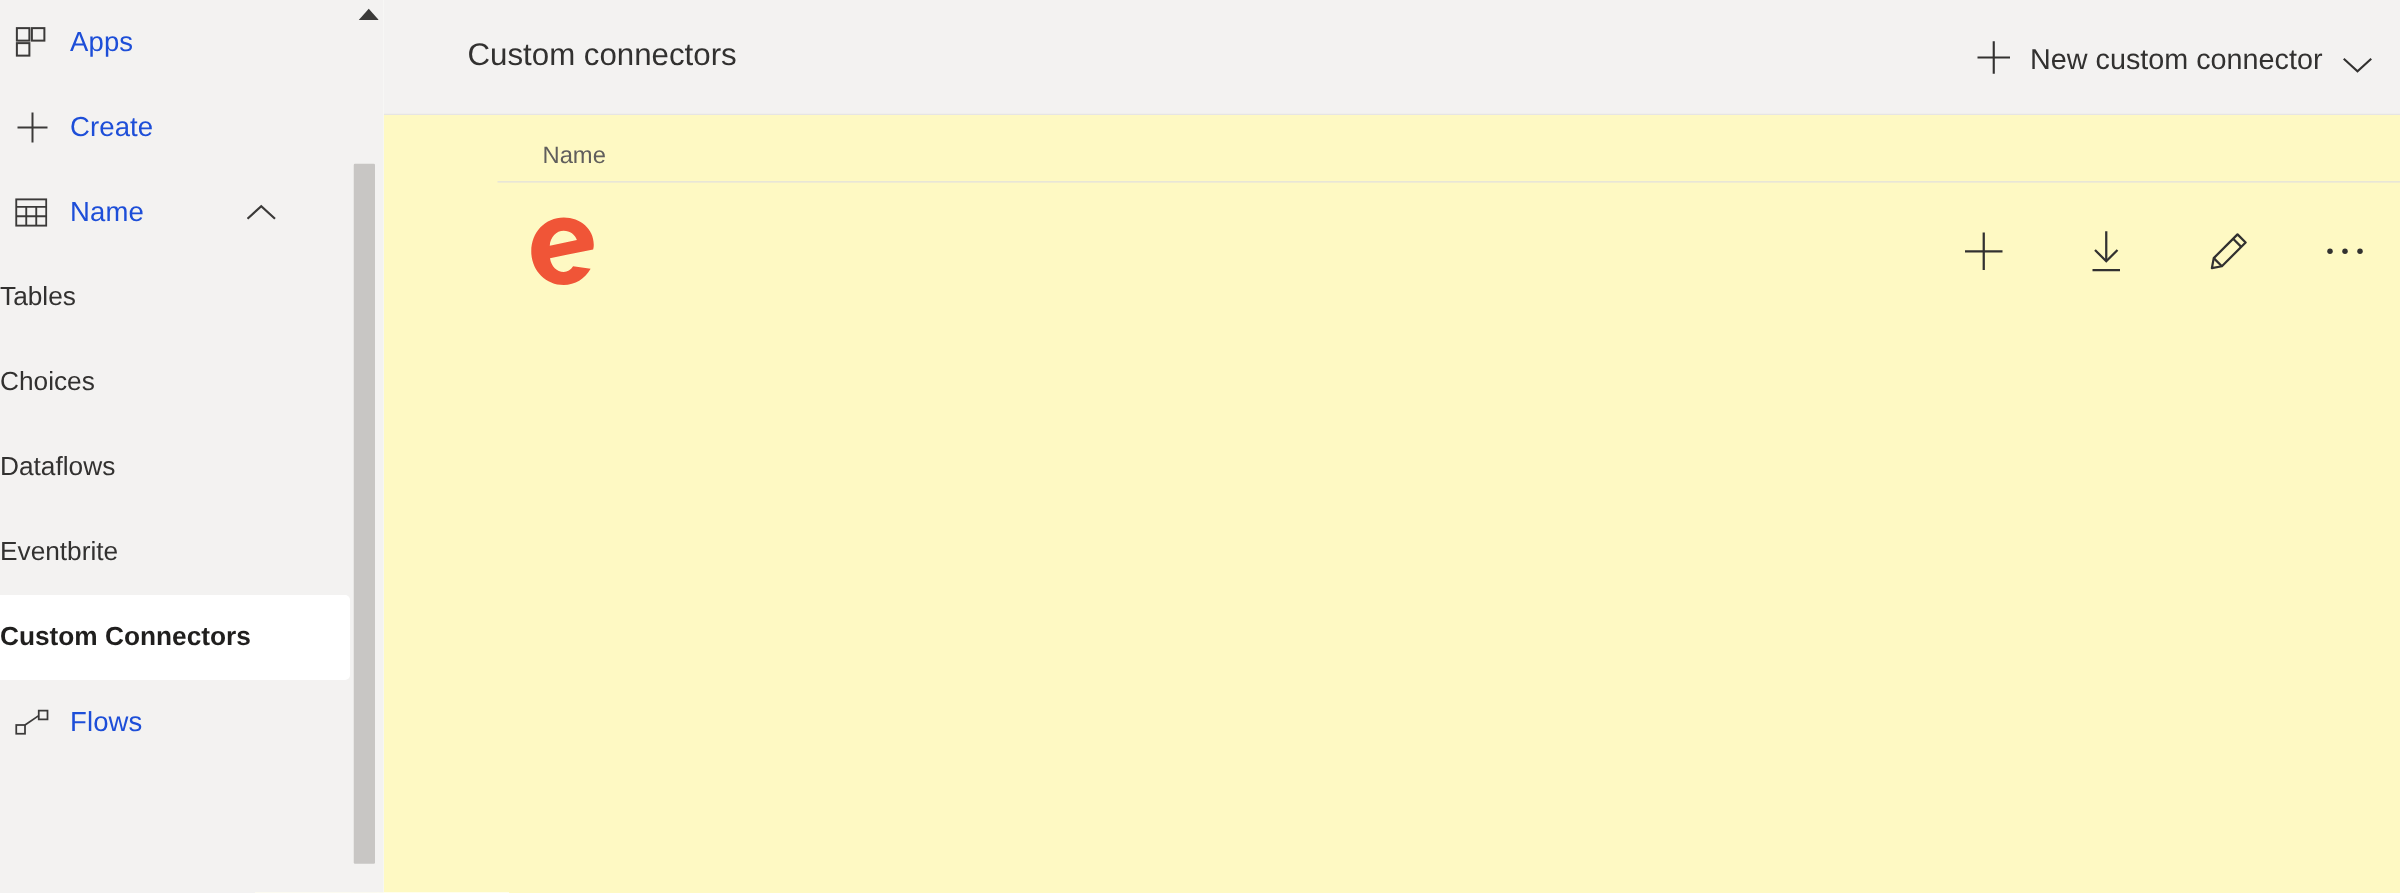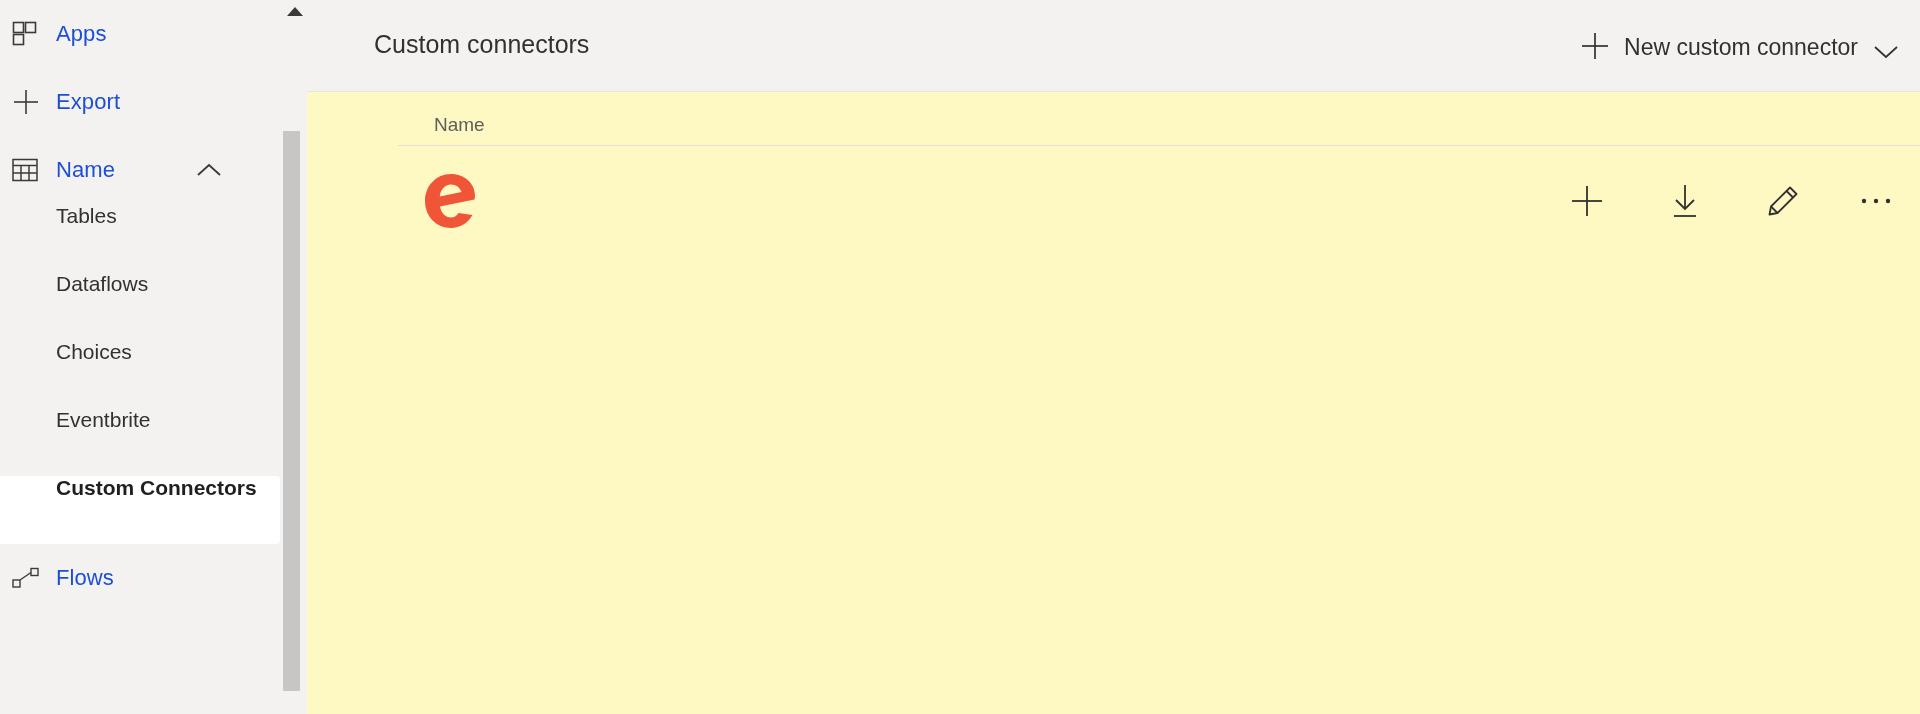--- a/index.html
+++ b/index.html
@@ -56,22 +56,22 @@
     top: 50%;
     transform: translateY(-50%);
     color: #605e5c;
     display: flex;
   }
 
   
   .nav-sub {
     position: relative;
     display: flex;
+    align-items: center;
     height: 68px;
-    padding-left: 56px;
     cursor: pointer;
   }
   .nav-sub .nav-label {
     font-size: 21px;
     font-weight: 400;
     color: #323130;
     white-space: nowrap;
   }
   .nav-sub.selected {
     background: #ffffff;
@@ -267,21 +267,21 @@
         <span class="nav-label">Apps</span>
       </div>
 
       <div class="nav-item">
         <span class="nav-icon">
           <svg width="28" height="28" viewBox="0 0 28 28" stroke="#3b3a39" stroke-width="1.6">
             <line x1="14" y1="2" x2="14" y2="26"></line>
             <line x1="2" y1="14" x2="26" y2="14"></line>
           </svg>
         </span>
-        <span class="nav-label">Export</span>
+        <span class="nav-label">Create</span>
       </div>
 
       <div class="nav-item">
         <span class="nav-icon">
           <svg width="26" height="24" viewBox="0 0 26 24" fill="none" stroke="#3b3a39" stroke-width="1.5">
             <rect x="1" y="1.5" width="24" height="21"></rect>
             <line x1="1" y1="7.5" x2="25" y2="7.5"></line>
             <line x1="1" y1="15" x2="25" y2="15"></line>
             <line x1="9" y1="7.5" x2="9" y2="22.5"></line>
             <line x1="17" y1="7.5" x2="17" y2="22.5"></line>
@@ -292,24 +292,24 @@
           <svg width="26" height="16" viewBox="0 0 26 16" fill="none" stroke="#3b3a39" stroke-width="1.8">
             <polyline points="2,13 13,3 24,13"></polyline>
           </svg>
         </span>
       </div>
 
       <div class="nav-sub">
         <span class="nav-label">Tables</span>
       </div>
       <div class="nav-sub">
+        <span class="nav-label">Choices</span>
+      </div>
+      <div class="nav-sub">
         <span class="nav-label">Dataflows</span>
-      </div>
-      <div class="nav-sub">
-        <span class="nav-label">Choices</span>
       </div>
       <div class="nav-sub">
         <span class="nav-label">Eventbrite</span>
       </div>
       <div class="nav-sub selected">
         <span class="nav-label">Custom Connectors</span>
       </div>
 
       <div class="nav-item">
         <span class="nav-icon">

